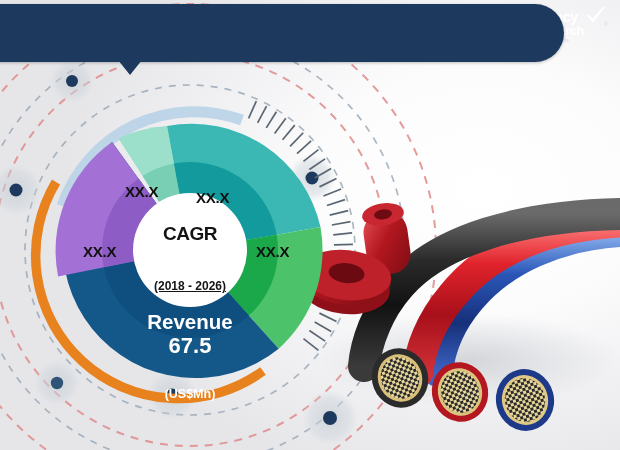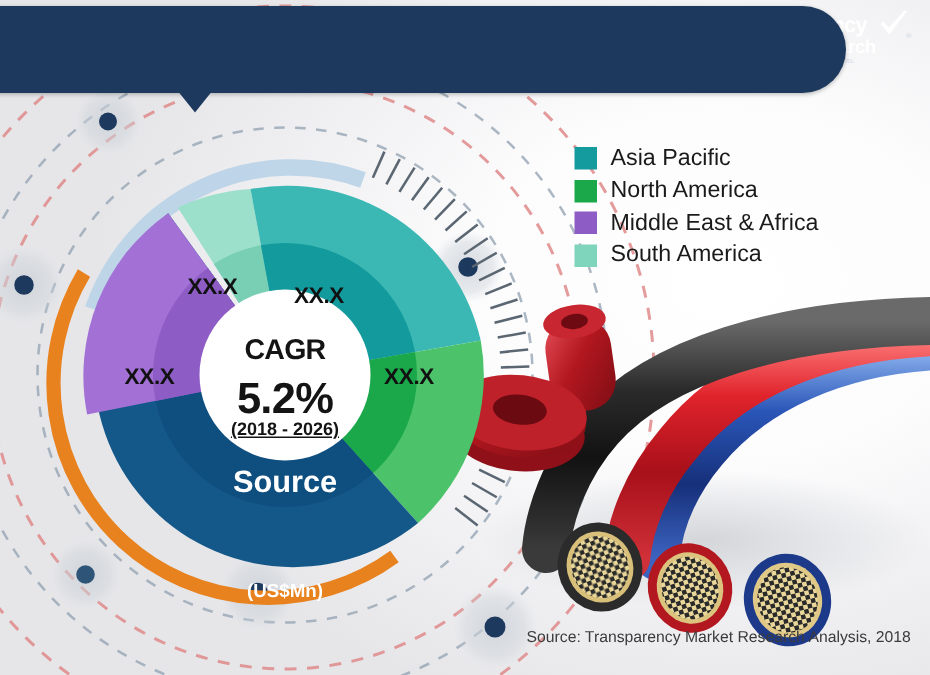--- a/index.html
+++ b/index.html
@@ -300,45 +300,26 @@
   <div class="logo">
     <div class="logo-l1">Transparency</div>
     <div class="logo-l2">Market Research</div>
     <div class="logo-l3">In-depth Analysis. Accurate Results.</div>
     <svg class="logo-check" width="20" height="20" viewBox="0 0 20 20">
       <path d="M1 9 L7 16 L19 0 L17 0 L6.5 11.5 L3 7.5 Z" fill="#ffffff"></path>
     </svg>
     <div class="logo-r">®</div>
   </div>
 
-  <div class="legend">
-    <div class="legend-row">
-      <span class="legend-sw" style="background:#149b9e"></span>
-      <span class="legend-label">Asia Pacific</span>
-    </div>
-    <div class="legend-row">
-      <span class="legend-sw" style="background:#1aa84a"></span>
-      <span class="legend-label">North America</span>
-    </div>
-    <div class="legend-row">
-      <span class="legend-sw" style="background:#8d5cc4"></span>
-      <span class="legend-label">Middle East &amp; Africa</span>
-    </div>
-    <div class="legend-row">
-      <span class="legend-sw" style="background:#7fd4bc"></span>
-      <span class="legend-label">South America</span>
-    </div>
-  </div>
 
   <div class="seg-label" style="left:196px;top:189px;">XX.X</div>
   <div class="seg-label" style="left:256px;top:243px;">XX.X</div>
   <div class="seg-label" style="left:125px;top:183px;">XX.X</div>
   <div class="seg-label" style="left:83px;top:243px;">XX.X</div>
 
   <div class="ctr cagr-word" style="position:absolute;">CAGR</div>
-  <div class="ctr cagr-val" style="position:absolute;">5.2%</div>
   <div class="ctr cagr-yrs" style="position:absolute;text-decoration:underline;">(2018 - 2026)</div>
-  <div class="ctr eu-name" style="position:absolute;">Source</div>
+  <div class="ctr eu-name" style="position:absolute;">Revenue</div>
+  <div class="ctr eu-val" style="position:absolute;">67.5</div>
   <div class="ctr eu-unit" style="position:absolute;margin-top:28px;">(US$Mn)</div>
 
-  <div class="source">Source: Transparency Market Research Analysis, 2018</div>
 
 </div>
 
 </body></html>

